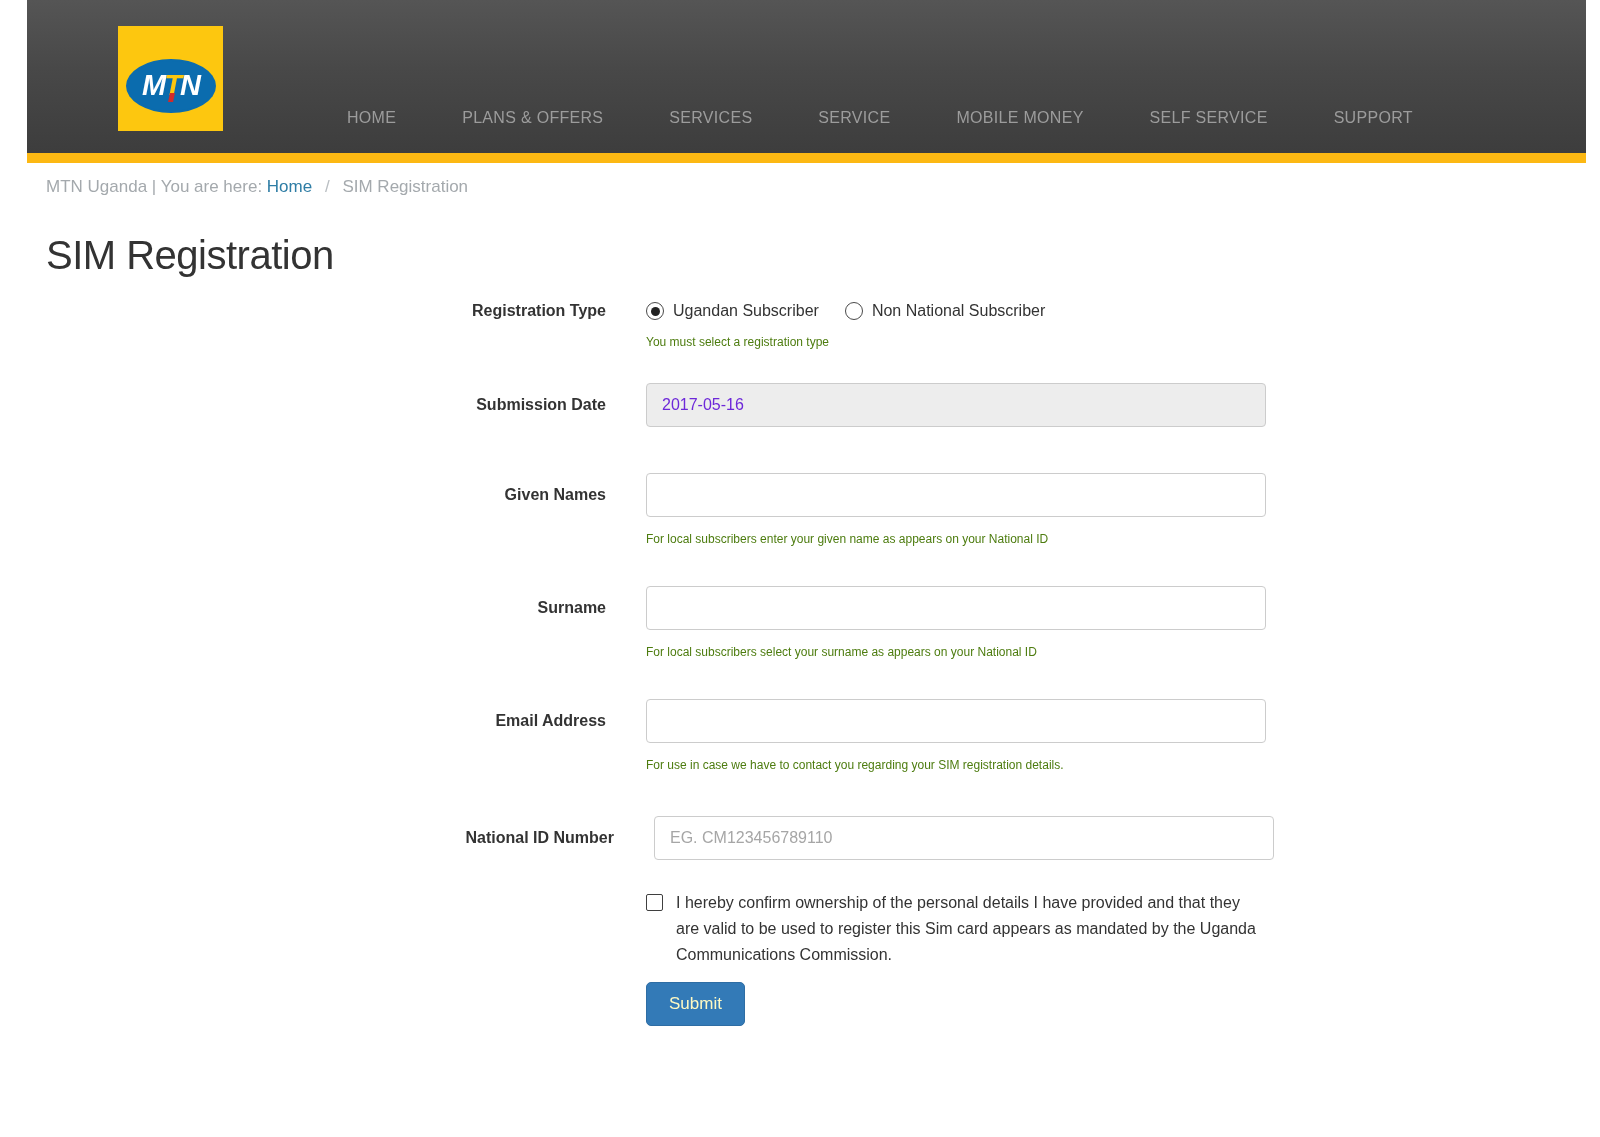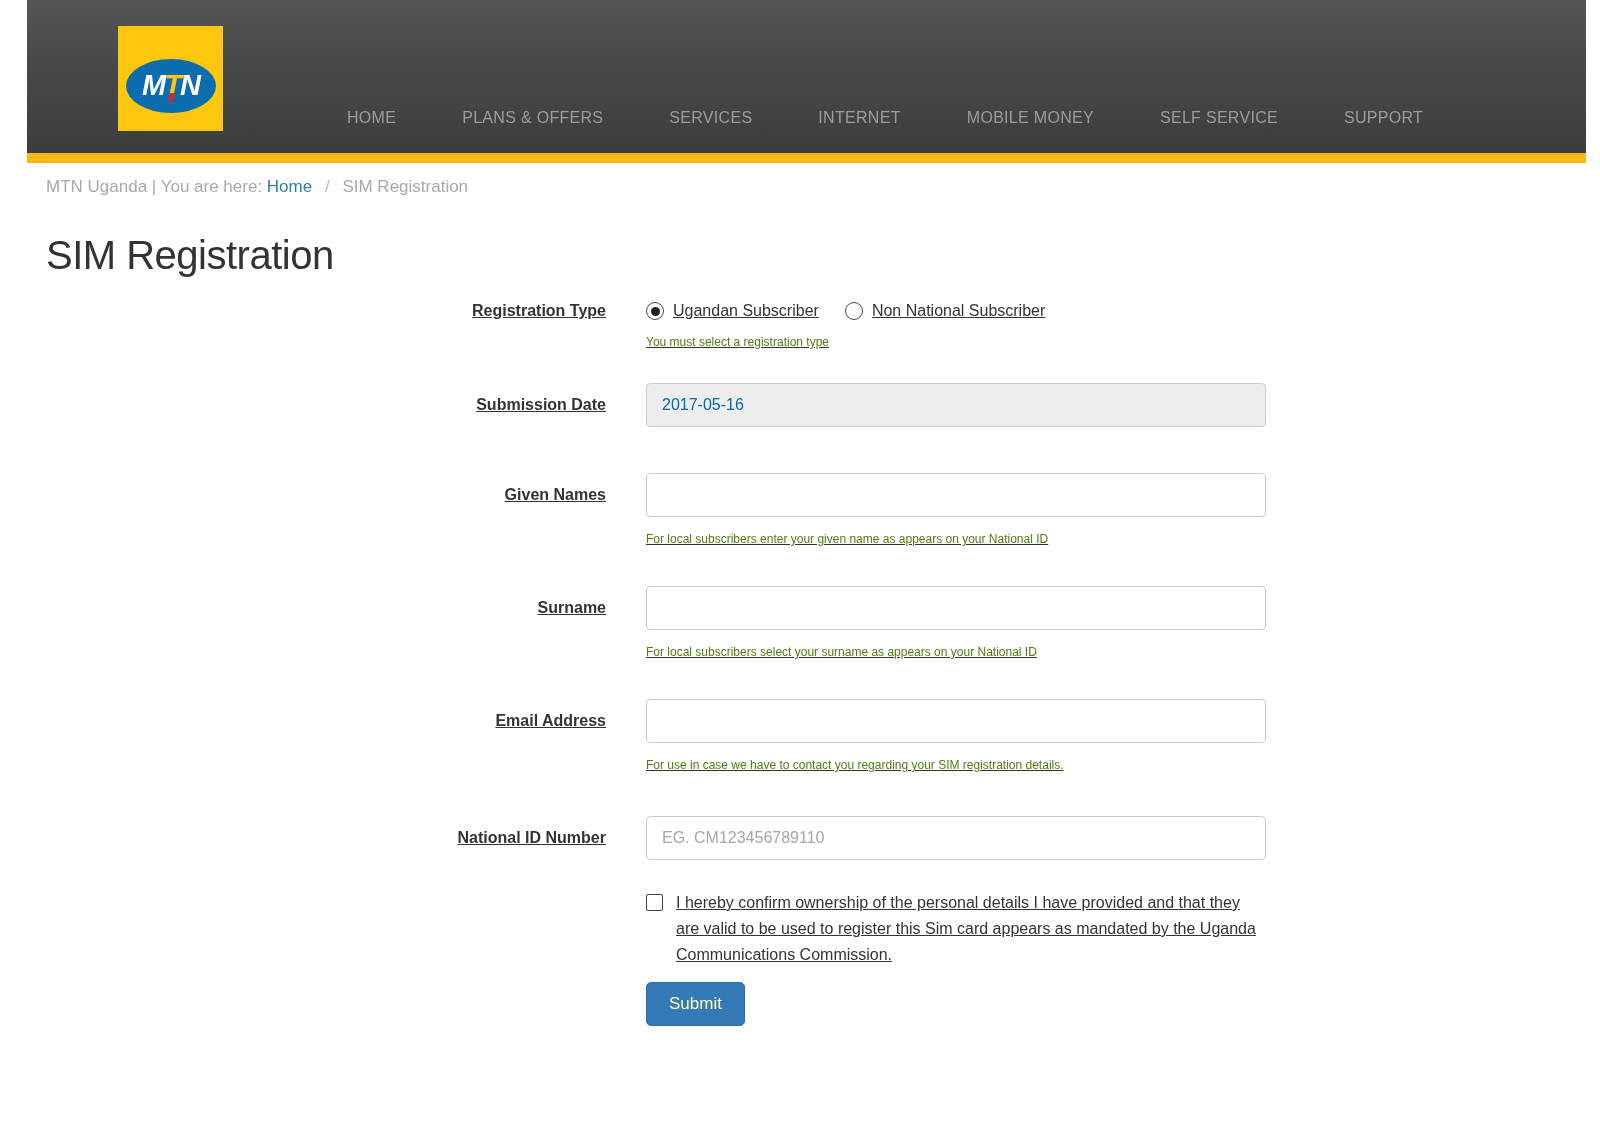--- a/index.html
+++ b/index.html
@@ -62,46 +62,46 @@
   .breadcrumb .current { color:#a4a9ad; }
 
   
   .page-title {
     margin:36px 0 0 46px;
     font-size:40px; font-weight:400; color:#333333;
     letter-spacing:-0.5px;
   }
 
   
-  .sim-form { margin-top:22px;text-decoration:underline; }
+  .sim-form { margin-top:22px; }
   .form-row { display:flex; }
   .form-label {
     flex:0 0 606px; text-align:right;
     font-size:16px; font-weight:bold; color:#333333;
     padding-top:12px; line-height:20px;
   }
   .form-label.align-first { padding-top:1px; }
   .form-content { margin-left:40px; width:620px; }
 
   .mb-regtype { margin-bottom:28px; }
   .mb-input   { margin-bottom:23px; }
   .mb-helper  { margin-bottom:34px; }
   .mb-email   { margin-bottom:38px; }
-  .mb-nid     { margin-bottom:30px; }
+  .mb-nid     { margin-bottom:30px;padding-left:8px; }
   .mb-consent { margin-bottom:14px; }
 
   .text-input {
     width:620px; height:44px;
     border:1px solid #cccccc; border-radius:4px;
     font-family:"Liberation Sans","DejaVu Sans",sans-serif;
     font-size:16px; color:#555555;
     padding:0 15px; background:#ffffff; outline:none;
   }
   .text-input::placeholder { color:#a6a6a6; opacity:1; }
-  .text-input[readonly] { background:#ededed; color:#0369a1; }
+  .text-input[readonly] { background:#ededed; color:#6d28d9; }
 
   .help {
     margin-top:9px; font-size:12px; color:#4d7c0f; line-height:26px;
   }
   .help.nowrap { white-space:nowrap; }
   .help.wrap { max-width:585px; }
 
   
   .radio-line { display:flex; align-items:center; padding-top:2px; }
   .radio-opt { display:flex; align-items:flex-start; cursor:pointer; }
@@ -147,21 +147,21 @@
       <span>M</span>
         <span class="t-yellow">T</span>
         <span>N</span>
       <i class="t-red"></i>
     </div>
   </div>
   <nav class="main-nav">
     <a>HOME</a>
     <a>PLANS &amp; OFFERS</a>
     <a>SERVICES</a>
-    <a>INTERNET</a>
+    <a>SERVICE</a>
     <a>MOBILE MONEY</a>
     <a>SELF SERVICE</a>
     <a>SUPPORT</a>
   </nav>
 </header>
 
 <div class="breadcrumb">
   <span class="crumb-prefix">MTN Uganda | You are here:</span>
   <a class="crumb-home">Home</a>
   <span class="sep">/</span>

